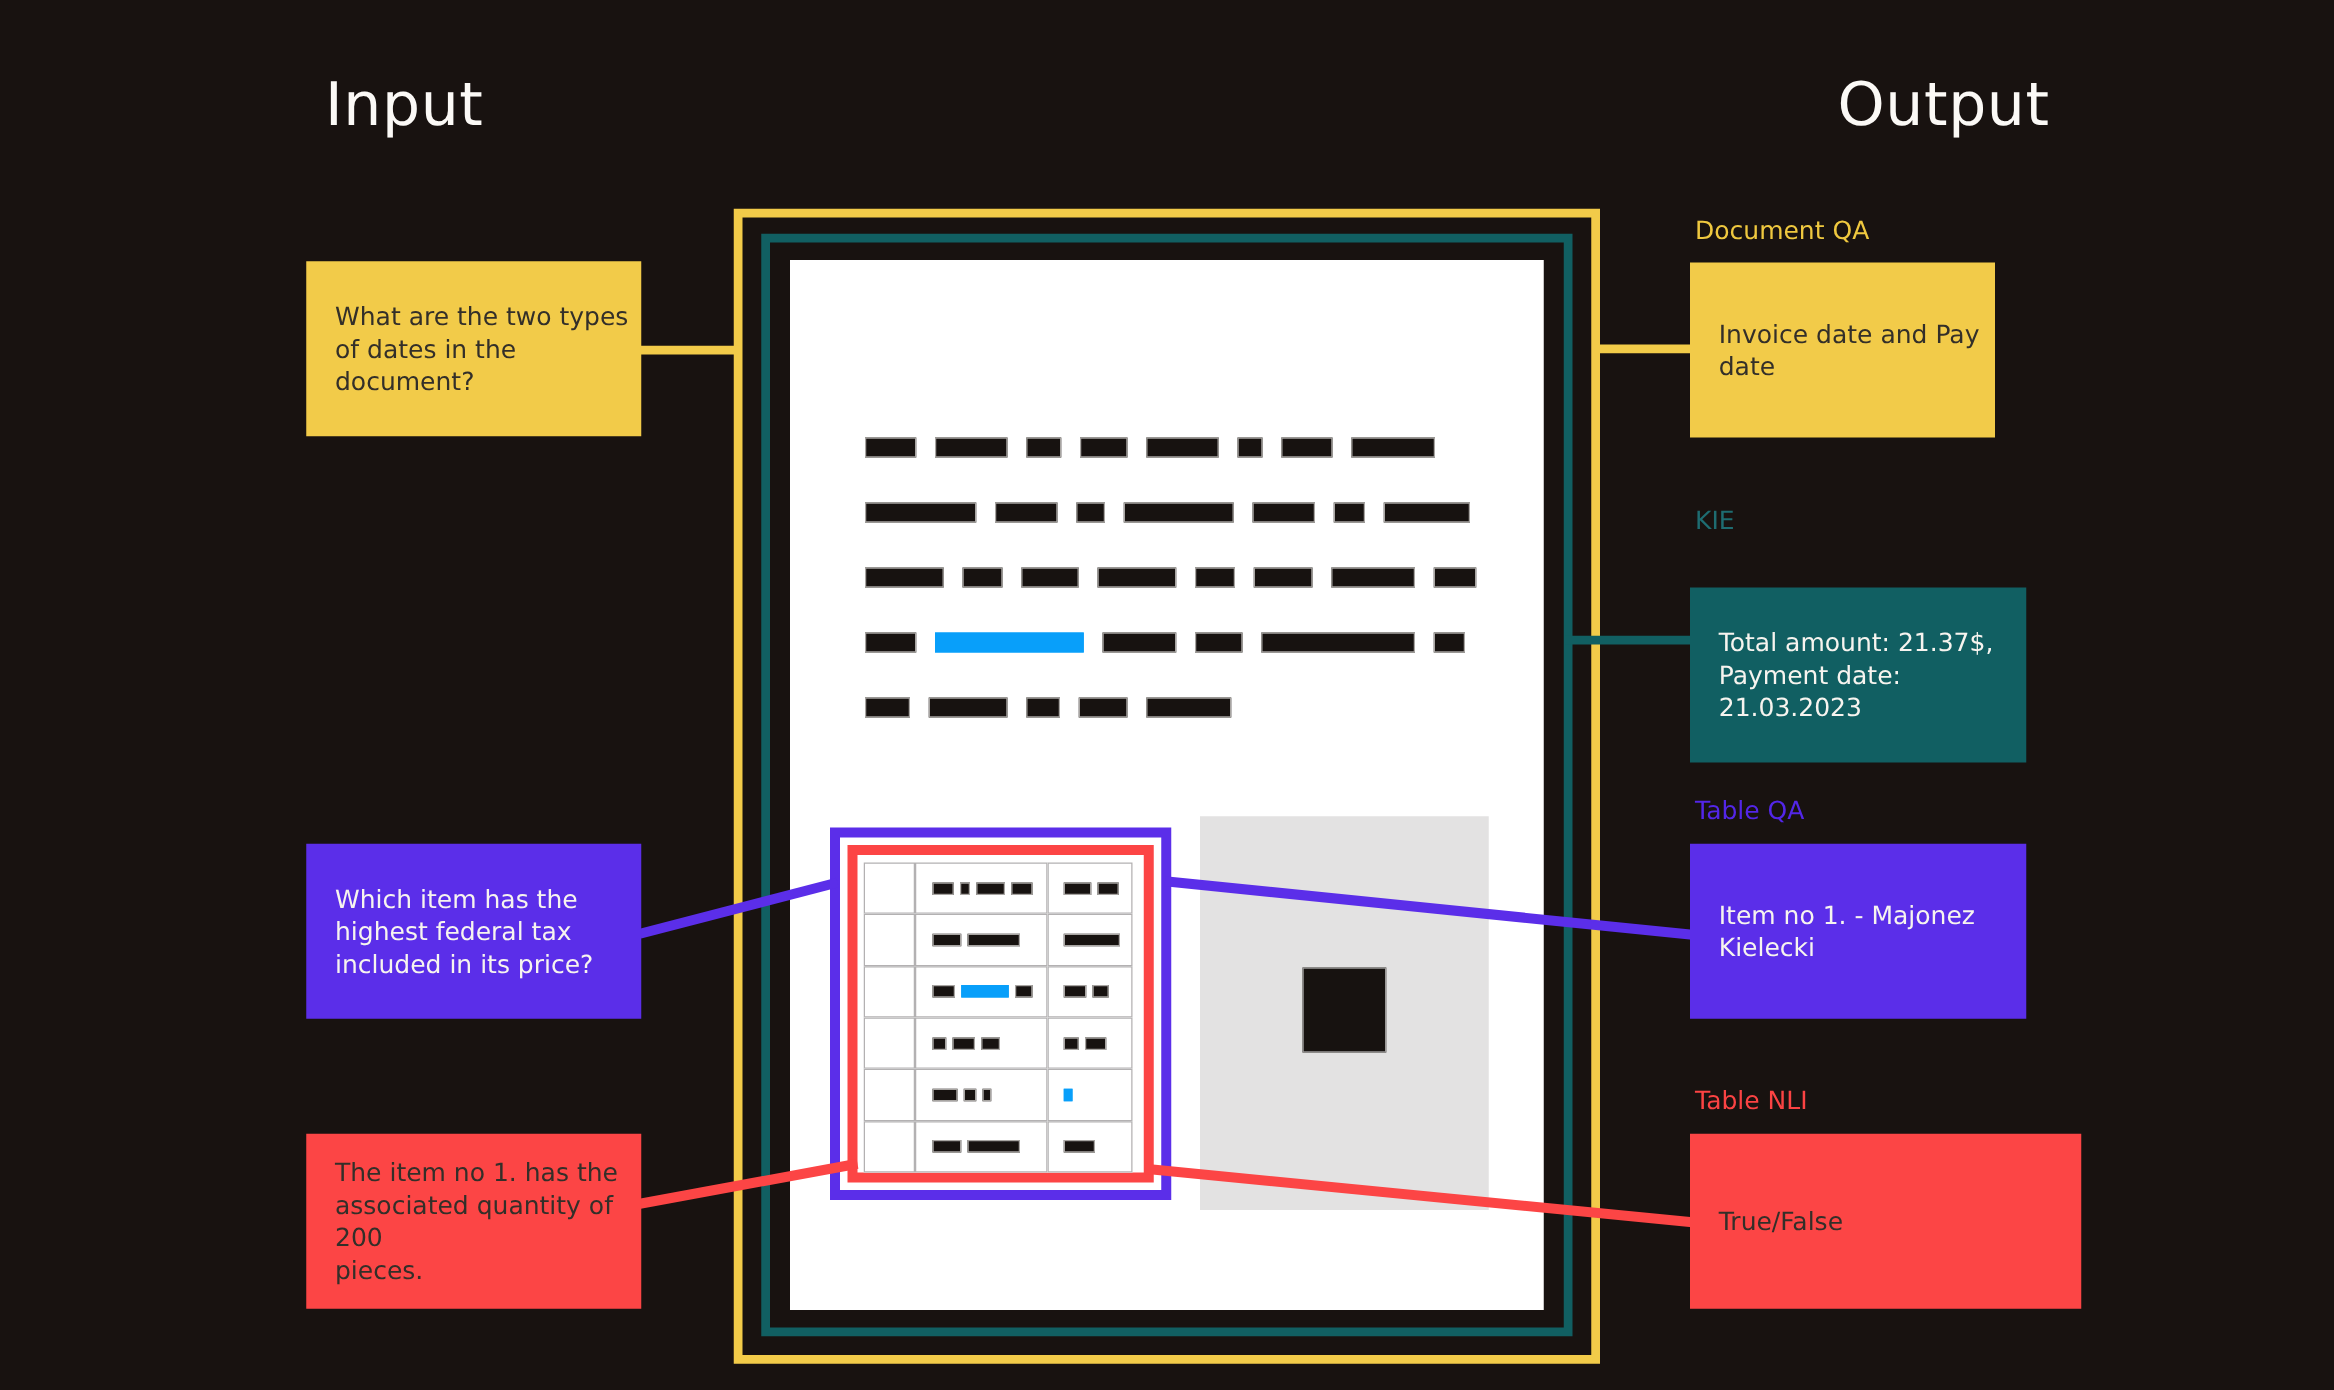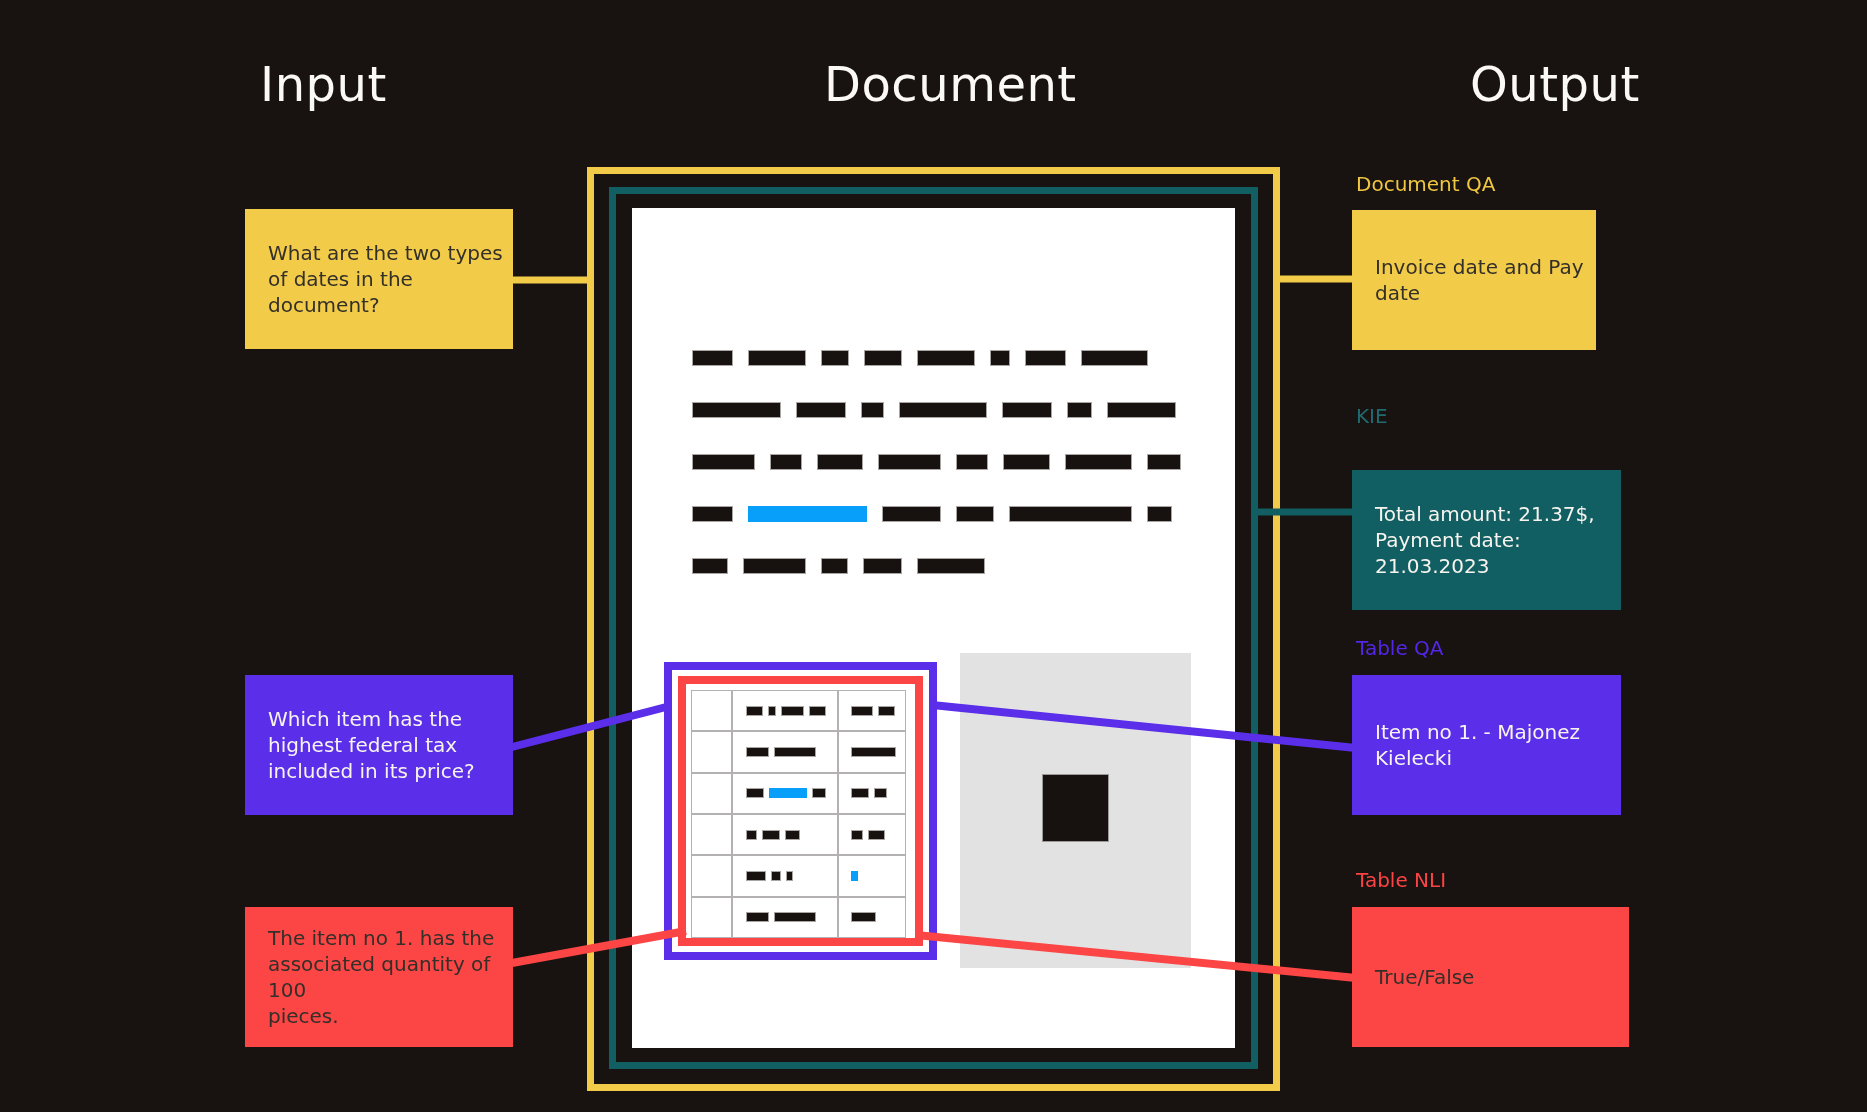--- a/index.html
+++ b/index.html
@@ -54,21 +54,20 @@
   .lt{stroke:var(--teal,#115F62);stroke-width:7;}
   .lp{stroke:var(--purple,#5B2EE9);stroke-width:8;}
   .lr{stroke:var(--red,#FC4545);stroke-width:8;}
 </style>
 </head>
 <body>
 
 <div id="canvas">
 
   <div class="col-title" style="left:245px;top:56px;margin-left:15px;">Input</div>
-  <div class="col-title" style="left:824px;top:56px;">Document</div>
   <div class="col-title" style="left:1470px;top:56px;text-align:right;">Output</div>
 
   <div class="frame" id="frame-yellow"></div>
   <div class="frame" id="frame-teal"></div>
   <div id="page">
     <div id="doc-lines">
         <div class="doc-line">
           <div class="bar" style="width: 41px;"></div>
           <div class="bar" style="width: 58px;"></div>
           <div class="bar" style="width: 28px;"></div>
@@ -194,21 +193,21 @@
     <div class="txt dark-txt">What are the two types
 of dates in the document?</div>
   </div>
   <div class="box bg-purple" style="left:245px;top:675px;">
     <div class="txt light-txt">Which item has the
 highest federal tax
 included in its price?</div>
   </div>
   <div class="box bg-red" style="left:245px;top:907px;">
     <div class="txt dark-txt">The item no 1. has the
-associated quantity of 100
+associated quantity of 200
 pieces.</div>
   </div>
 
   <div class="out-label lbl-yellow" style="top:172px;">Document QA</div>
   <div class="box bg-yellow" style="left:1352px;top:210px;width:244px;justify-content:flex-end;">
     <div class="txt dark-txt">Invoice date and Pay date</div>
   </div>
 
   <div class="out-label lbl-teal" style="top:404px;">KIE</div>
   <div class="box bg-teal" style="left:1352px;top:442px;width:269px;margin-top:28px;">
@@ -216,17 +215,17 @@
 Payment date: 21.03.2023</div>
   </div>
 
   <div class="out-label lbl-purple" style="top:636px;">Table QA</div>
   <div class="box bg-purple" style="left:1352px;top:675px;width:269px;">
     <div class="txt light-txt">Item no 1. - Majonez
 Kielecki</div>
   </div>
 
   <div class="out-label lbl-red" style="top:868px;">Table NLI</div>
-  <div class="box bg-red" style="left:1352px;top:907px;width:277px;">
+  <div class="box bg-red" style="left:1352px;top:907px;width:313px;">
     <div class="txt dark-txt">True/False</div>
   </div>
 
 </div>
 
 </body></html>

